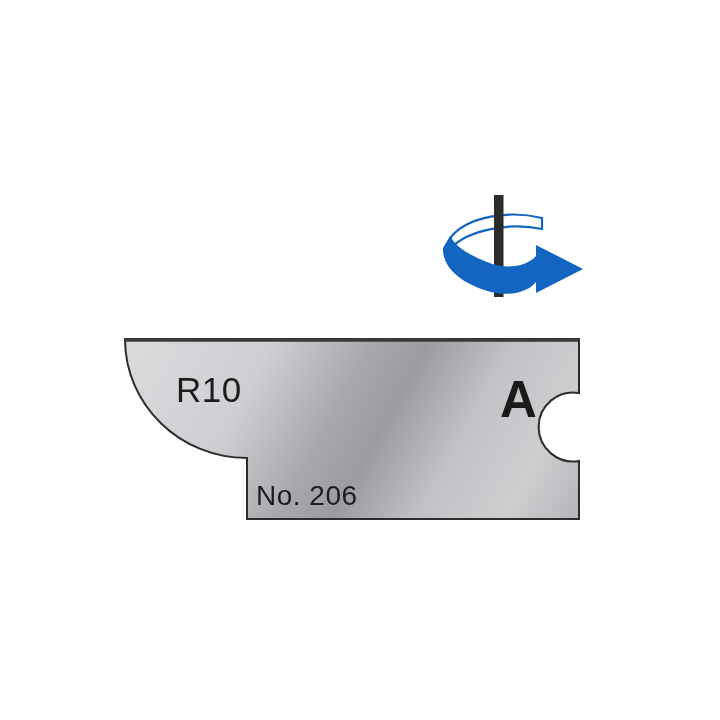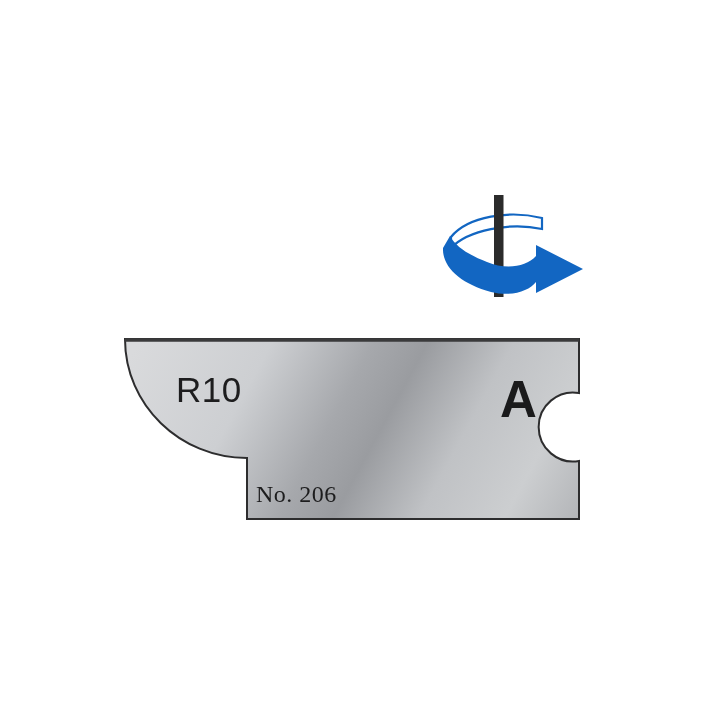--- a/index.html
+++ b/index.html
@@ -66,23 +66,22 @@
   .label-letter {
     left: 500px;
     top: 374px;
     font-size: 51px;
     font-weight: bold;
     color: #1a1a1b;
   }
   .label-number {
     left: 256px;
     top: 482px;
-    font-size: 24px;
+    font-size: 28px;
     letter-spacing: 0.5px;
-    font-family: Liberation Serif, serif;
   }
 </style>
 </head>
 <body>
 
 <div id="stage">
 
   <svg id="diagram-svg" width="720" height="720" viewBox="0 0 720 720">
     <defs>
       <linearGradient id="steelGrad" gradientUnits="userSpaceOnUse" x1="150" y1="320" x2="565" y2="545">

